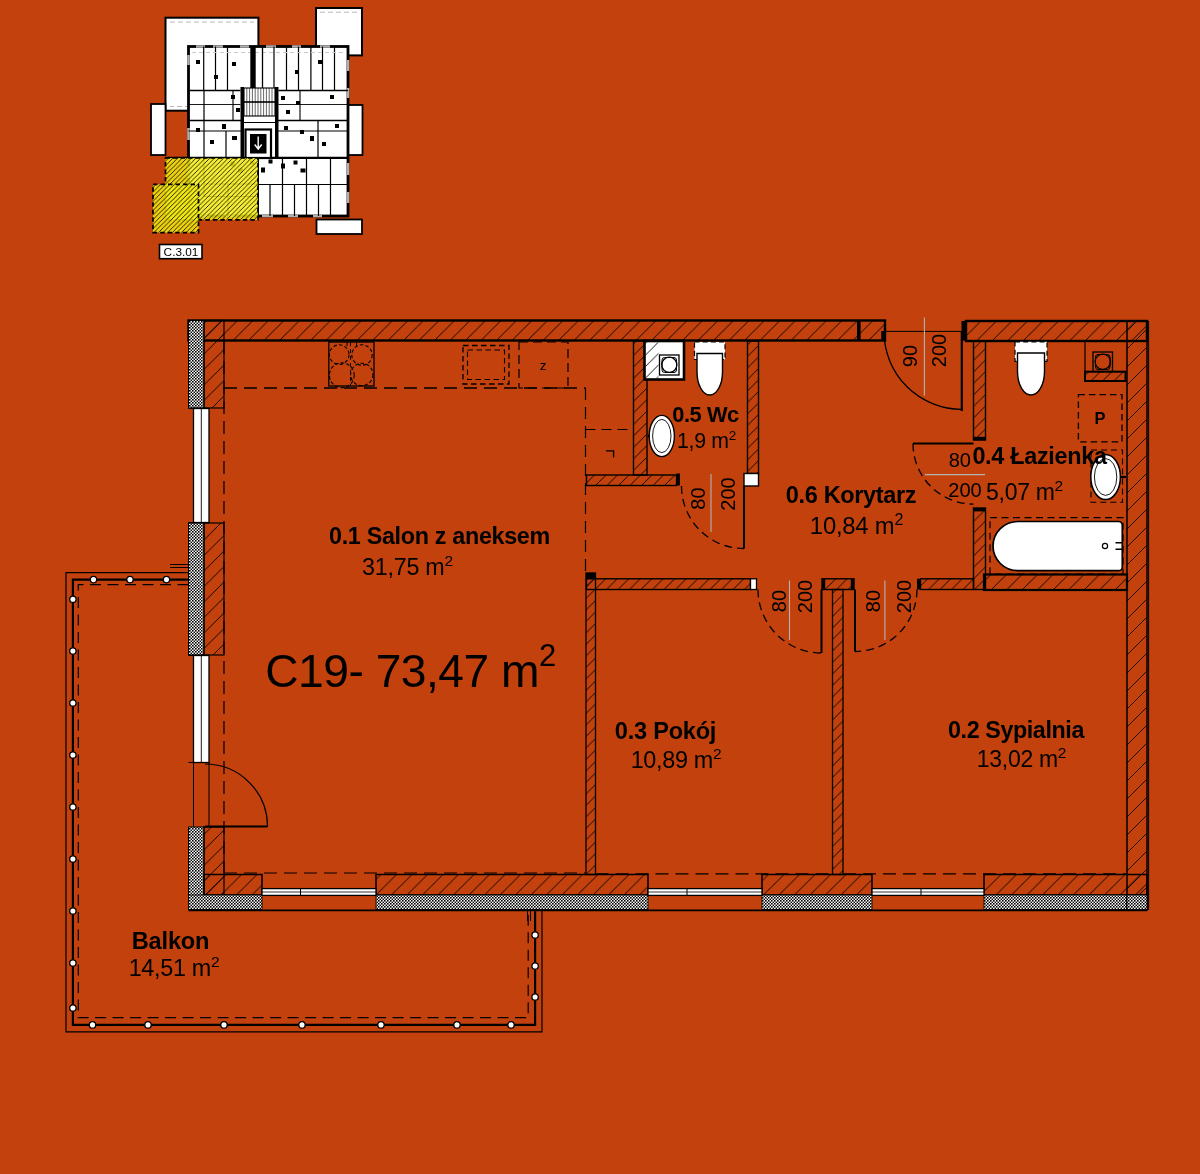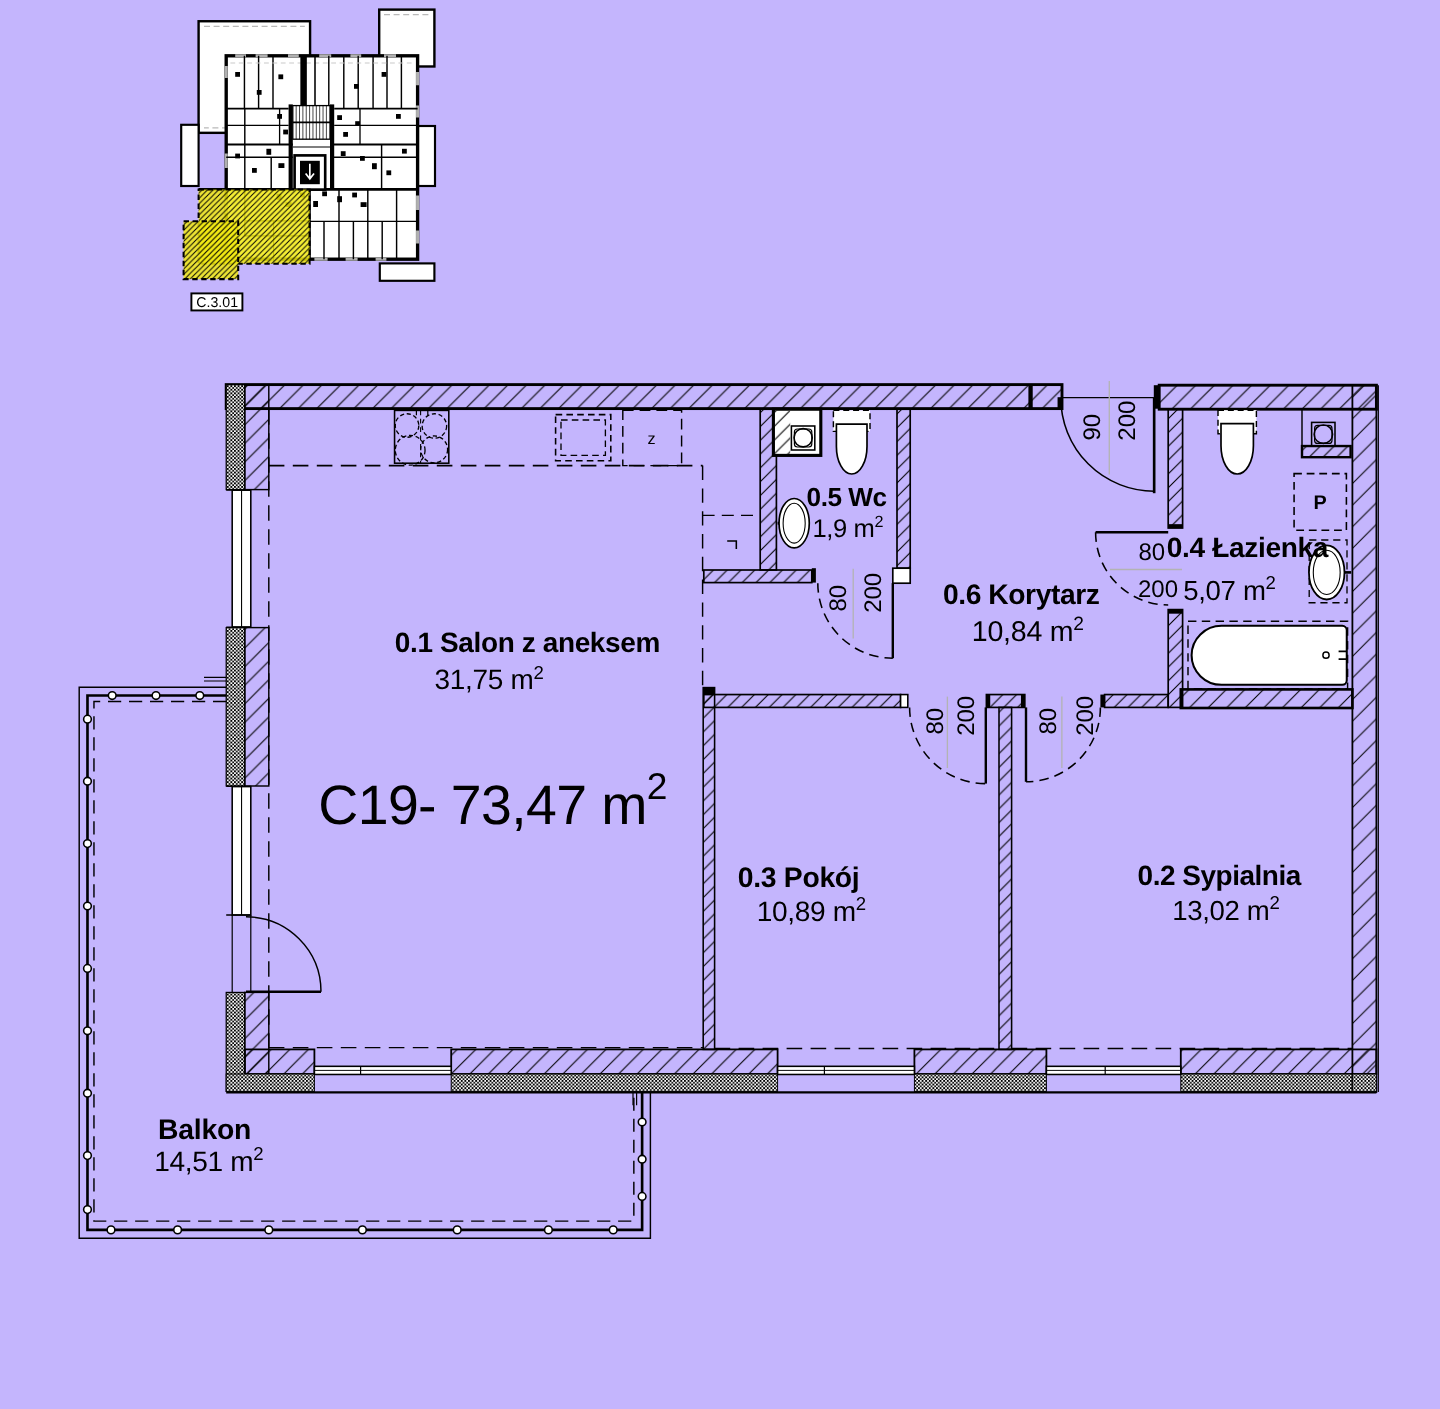--- a/index.html
+++ b/index.html
@@ -1,16 +1,16 @@
 <!DOCTYPE html>
 <html><head>
 <meta charset="utf-8">
 <style>
   html,body{margin:0;padding:0;background:#ffffff;}
-  .page{position:relative;width:1200px;height:1174px;background:#c4b5fd;overflow:hidden;
+  .page{position:relative;width:1200px;height:1174px;background:#c2410c;overflow:hidden;
         font-family:"Liberation Sans", sans-serif;}
   svg{position:absolute;left:0;top:0;}
   text{fill:#000;}
 </style>
 </head>
 <body>
 <div class="page">
 <svg width="1200" height="1174" viewBox="0 0 1200 1174">
 <defs>
   <pattern id="wh" width="15.5" height="15.5" patternUnits="userSpaceOnUse">

